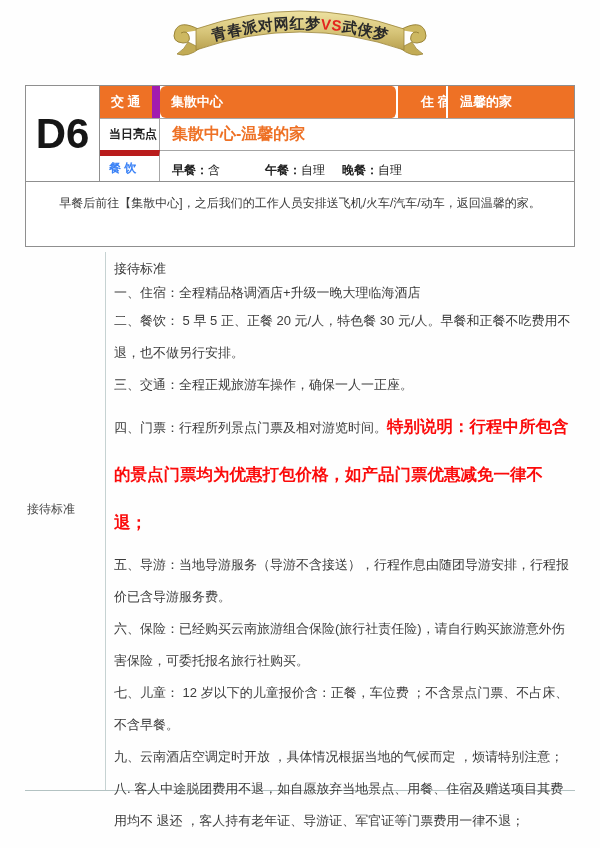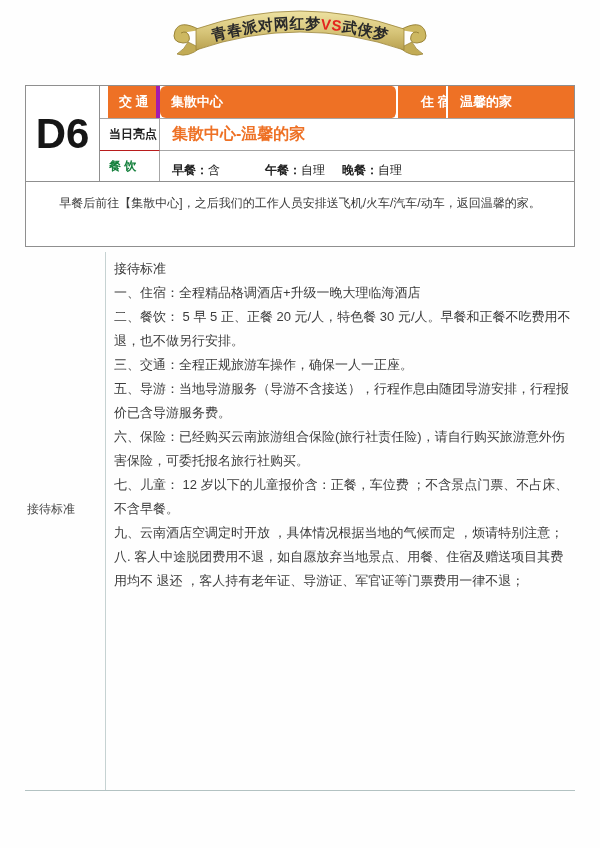--- a/index.html
+++ b/index.html
@@ -11,48 +11,48 @@
 
   
   .day-table{position:absolute;left:25px;top:85px;width:550px;
              display:grid;grid-template-columns:74px 60px 238px 50px 126px;
              grid-template-rows:32px 32px 31px 65px;
              border:1px solid #8f8f8f;box-sizing:border-box;background:#fff;}
   .cell{box-sizing:border-box;display:flex;align-items:center;overflow:hidden;white-space:nowrap;}
   .cell-day{grid-column:1;grid-row:1/4;justify-content:center;
             font-size:42px;font-weight:bold;color:#161616;border-right:1px solid #8f8f8f;}
   .orange{background:#ee7125;color:#fff;font-weight:bold;font-size:13px;padding-left:11px;}
-  .c-t-label{grid-column:2;grid-row:1;border-right:4px solid #a21caf;margin-left:8px;}
+  .c-t-label{grid-column:2;grid-row:1;border-right:8px solid #a21caf;}
   .c-t-value{grid-column:3;grid-row:1;border-right:2px solid #fff;border-radius:6px;}
   .c-s-label{grid-column:4;grid-row:1;border-right:2px solid #fff;padding-left:23px;}
   .c-s-value{grid-column:5;grid-row:1;padding-left:12px;}
   .c-h-label{grid-column:2;grid-row:2;border-top:1px solid #a6a6a6;border-right:1px solid #a6a6a6;
              font-weight:bold;font-size:12px;padding-left:9px;color:#222;}
   .c-h-value{grid-column:3/6;grid-row:2;border-top:1px solid #a6a6a6;
              color:#ee7125;font-weight:bold;font-size:16px;padding-left:12px;}
-  .c-m-label{grid-column:2;grid-row:3;border-top:1px solid #b91c1c;border-right:1px solid #a6a6a6;
-             font-weight:bold;font-size:12px;padding-left:9px;color:#15803d;}
+  .c-m-label{grid-column:2;grid-row:3;border-top:6px solid #b91c1c;border-right:1px solid #a6a6a6;
+             font-weight:bold;font-size:12px;padding-left:9px;color:#3b82f6;}
   .c-m-value{grid-column:3/6;grid-row:3;border-top:1px solid #a6a6a6;font-size:12px;color:#222;padding-left:12px;}
   .meal{display:inline-block;margin-top:9px;}
   .meal b{font-weight:bold;}
   .meal-1{width:93px;}
   .meal-2{width:77px;}
   .c-desc{grid-column:1/6;grid-row:4;border-top:1px solid #8f8f8f;
           font-size:12px;color:#3a3a3a;align-items:flex-start;justify-content:center;
           text-align:center;padding:13px 6px 0 6px;white-space:normal;}
 
   
   .standards{position:absolute;left:25px;top:252px;width:550px;height:539px;
              box-sizing:border-box;border-bottom:1px solid #b3c2c2;}
   .side-label{position:absolute;left:2px;top:249px;width:76px;
               font-size:12px;color:#4a4a4a;}
   .divider-v{position:absolute;left:80px;top:0;width:1px;height:100%;background:#c6d2d2;}
   .std-content{position:absolute;left:81px;top:0;width:469px;box-sizing:border-box;
                padding:5px 4px 0 8px;}
-  .std-content p{margin:0;font-size:13px;color:#3c3c3c;line-height:24px;}
+  .std-content p{margin:0;font-size:13px;color:#3c3c3c;line-height:32px;}
   .std-content p.tight{line-height:24px;}
   .std-content p.special{line-height:46px;margin:2px 0;}
   .special .red{font-size:16.5px;font-weight:bold;color:#fb0b0b;}
 </style>
 </head>
 <body>
 
 <div class="page">
 
   <svg class="ribbon" viewBox="0 0 276 60">
@@ -103,20 +103,21 @@
   </div>
 
   <div class="standards">
     <div class="side-label">接待标准</div>
     <div class="divider-v"></div>
     <div class="std-content">
       <p class="tight">接待标准</p>
       <p class="tight">一、住宿：全程精品格调酒店+升级一晚大理临海酒店</p>
       <p>二、餐饮： 5 早 5 正、正餐 20 元/人，特色餐 30 元/人。早餐和正餐不吃费用不退，也不做另行安排。</p>
       <p>三、交通：全程正规旅游车操作，确保一人一正座。</p>
+      <p class="special"><span>四、门票：行程所列景点门票及相对游览时间。</span><span class="red">特别说明：行程中所包含的景点门票均为优惠打包价格，如产品门票优惠减免一律不退；</span></p>
       <p>五、导游：当地导游服务（导游不含接送），行程作息由随团导游安排，行程报价已含导游服务费。</p>
       <p>六、保险：已经购买云南旅游组合保险(旅行社责任险)，请自行购买旅游意外伤害保险，可委托报名旅行社购买。</p>
       <p>七、儿童： 12 岁以下的儿童报价含：正餐，车位费 ；不含景点门票、不占床、不含早餐。</p>
       <p>九、云南酒店空调定时开放 ，具体情况根据当地的气候而定 ，烦请特别注意；</p>
       <p>八. 客人中途脱团费用不退，如自愿放弃当地景点、用餐、住宿及赠送项目其费用均不 退还 ，客人持有老年证、导游证、军官证等门票费用一律不退；</p>
     </div>
   </div>
 
 </div>
 

